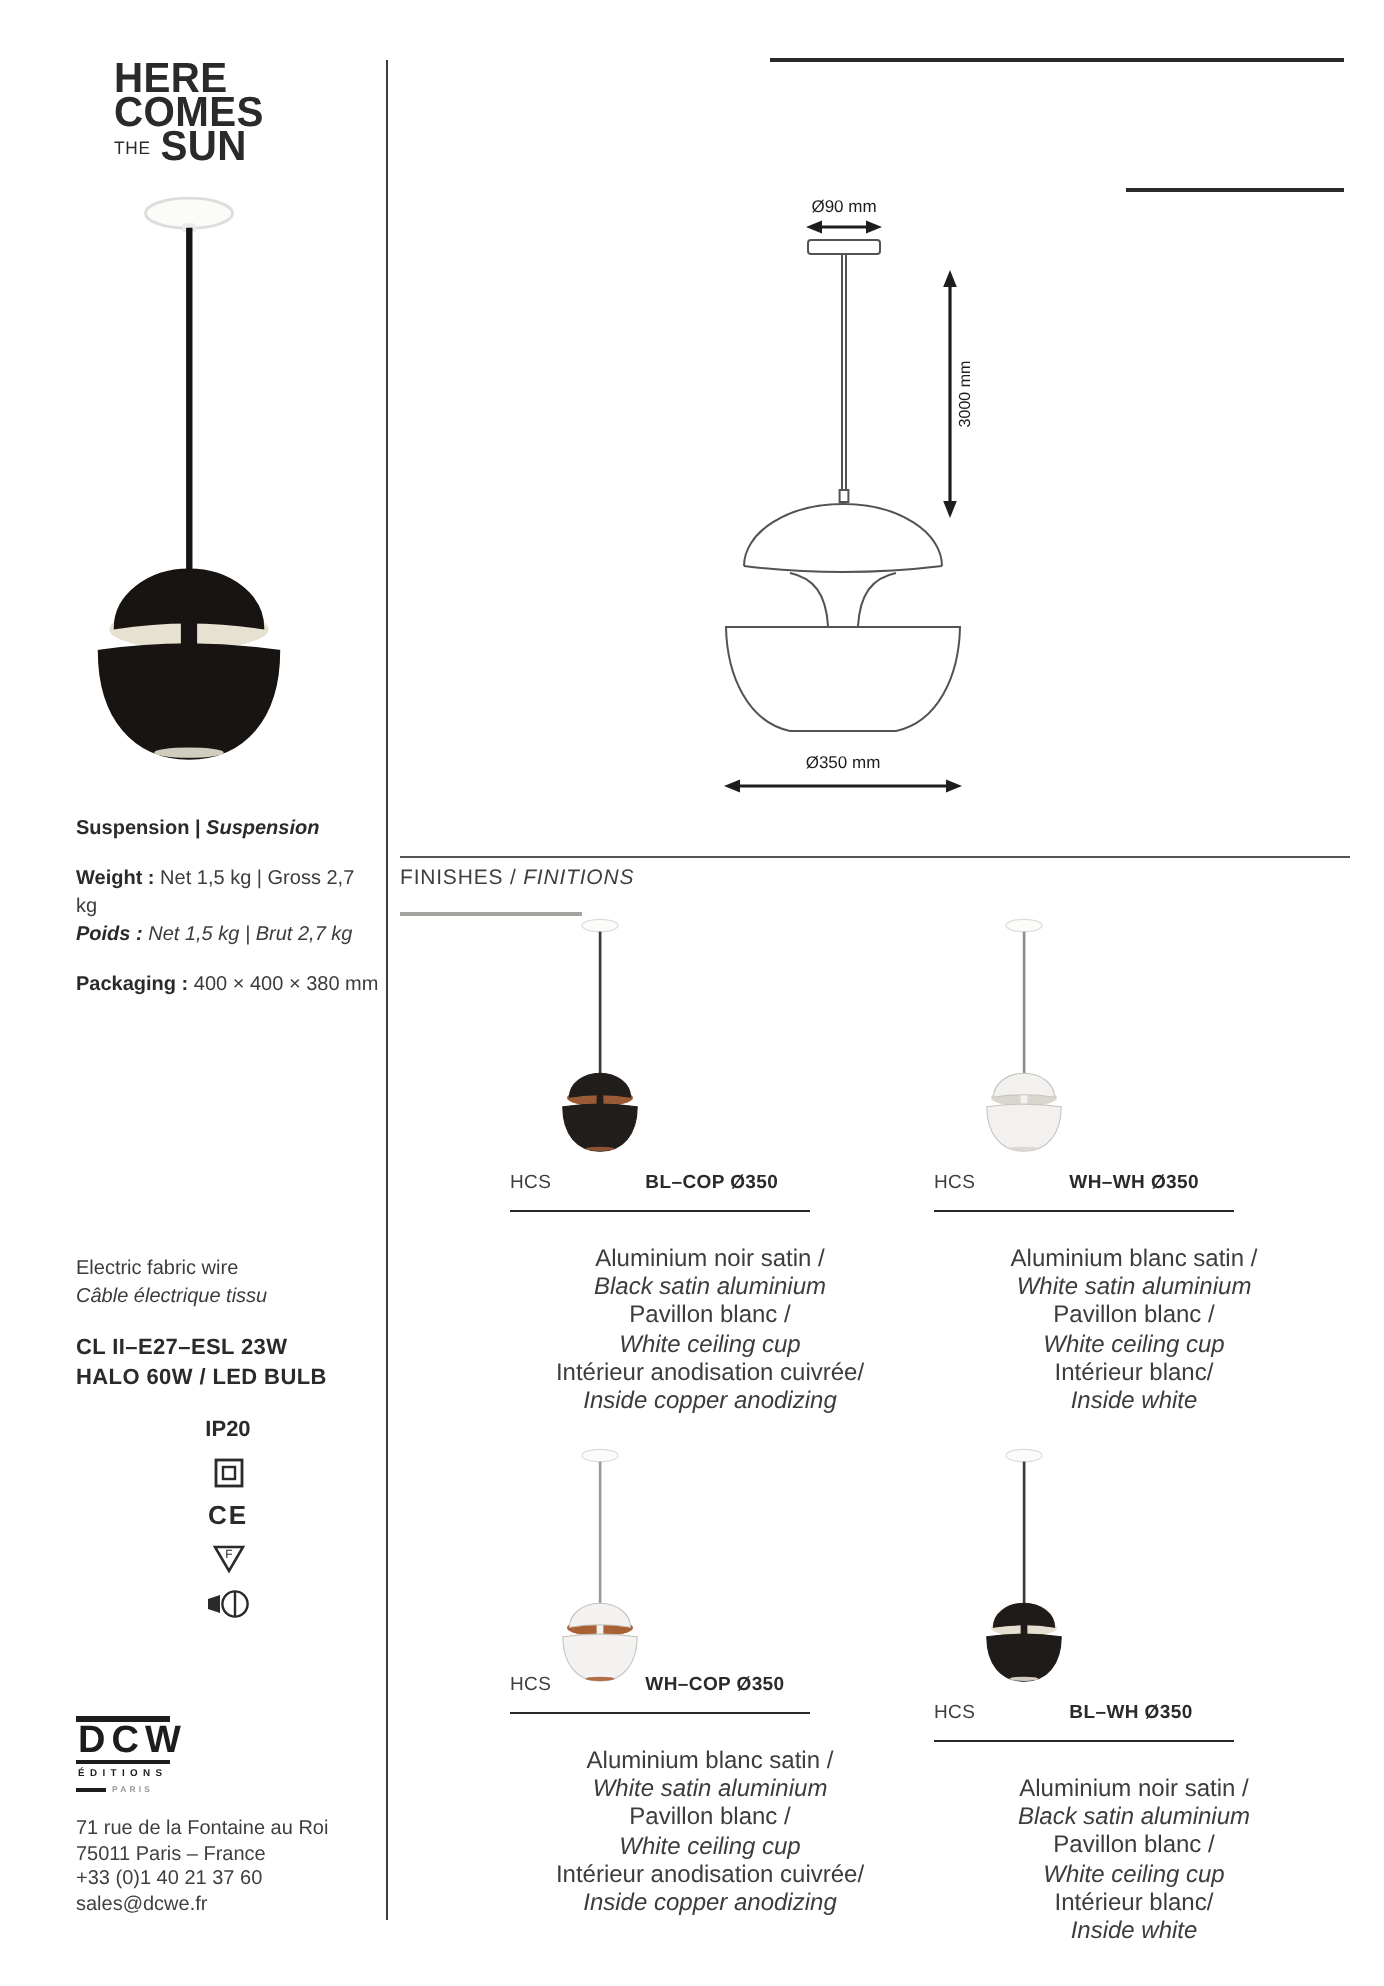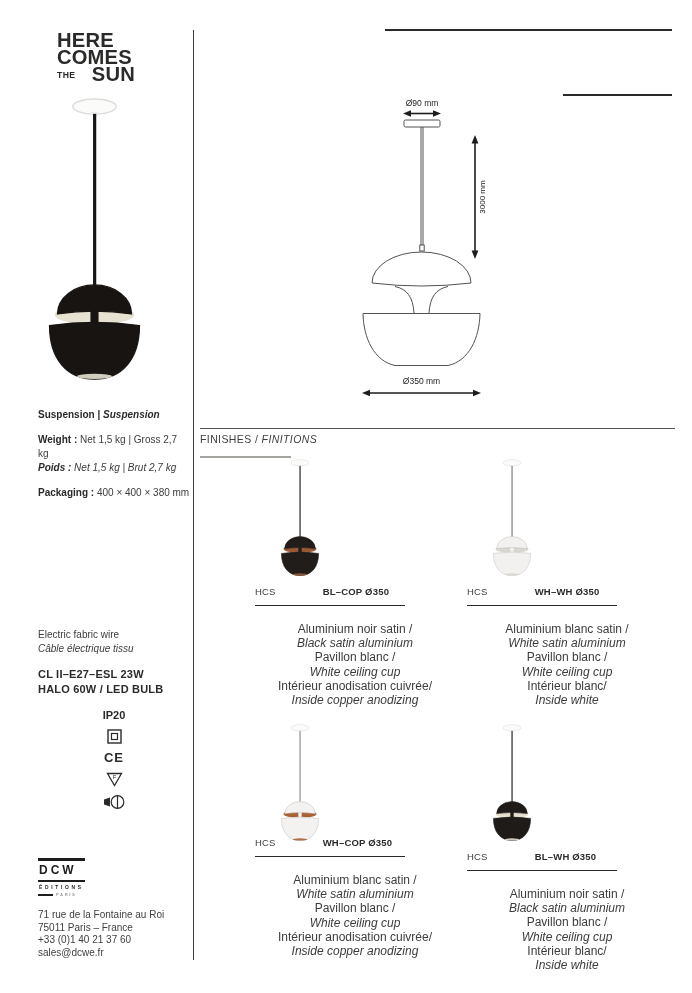--- a/index.html
+++ b/index.html
@@ -3,40 +3,40 @@
 <meta charset="utf-8">
 <style>
   * { margin:0; padding:0; box-sizing:border-box; }
   html,body { background:#ffffff; }
   body { font-family:"Liberation Sans", sans-serif; color:#3d3c3b; }
   .page { position:relative; width:692px; height:993px; background:#fff; overflow:hidden; }
 
   
   .brand { position:absolute; left:57px; top:31px; color:#2b2a29; font-weight:700;
            font-size:21px; line-height:17px; letter-spacing:.2px; transform:scaleX(.96); transform-origin:left top; }
-  .brand .the { font-size:9px; font-weight:700; letter-spacing:.4px; vertical-align:3px; margin-right:17px; }
+  .brand .the { font-size:9px; font-weight:400; letter-spacing:.4px; vertical-align:3px; margin-right:5px; }
 
   
   .leftblock { position:absolute; left:38px; width:152px; font-size:10px; line-height:14px; color:#3d3c3b; }
   .leftblock p { margin:0 0 11px 0; }
   .b  { font-weight:700; color:#2b2a29; }
   .bi { font-weight:700; font-style:italic; color:#2b2a29; }
   .it { font-style:italic; }
   .specs { top:408px; }
   .electric { top:628px; }
   .electric .power { font-size:11px; line-height:15px; letter-spacing:.2px; }
   .iprow { display:flex; align-items:center; gap:7px; margin-top:6px;flex-direction:column; }
   .iprow .ip { font-weight:700; font-size:11px; color:#2b2a29; }
   .iprow svg { display:block; }
   .ce-text { font-weight:700; font-size:13px; letter-spacing:1px; color:#2b2a29; }
 
   
   .dcw { position:absolute; left:38px; top:858px; width:47px; color:#1d1d1b; }
   .dcw .bar { height:2.5px; background:#1d1d1b; }
-  .dcw .name { font-size:12px; font-weight:700; letter-spacing:3px; line-height:19px; padding-left:1px; }
+  .dcw .name { font-size:19px; font-weight:700; letter-spacing:3px; line-height:19px; padding-left:1px; }
   .dcw .editions { font-size:4.9px; font-weight:700; letter-spacing:2.7px; margin-top:2.5px; padding-left:1px; }
   .dcw .parisrow { display:flex; align-items:center; gap:3px; margin-top:2.5px; }
   .dcw .minibar { width:15px; height:2px; background:#1d1d1b; }
   .dcw .paris { font-size:4.2px; letter-spacing:1.6px; color:#9a9896; font-weight:700; }
   .address { position:absolute; left:38px; top:909px; font-size:10px; line-height:12.5px; color:#403f3e; }
 
   
   .vdivider { position:absolute; left:193px; top:30px; width:1px; height:930px; background:#3c3b39; }
   .rule { position:absolute; background:#2b2a29; }
 

